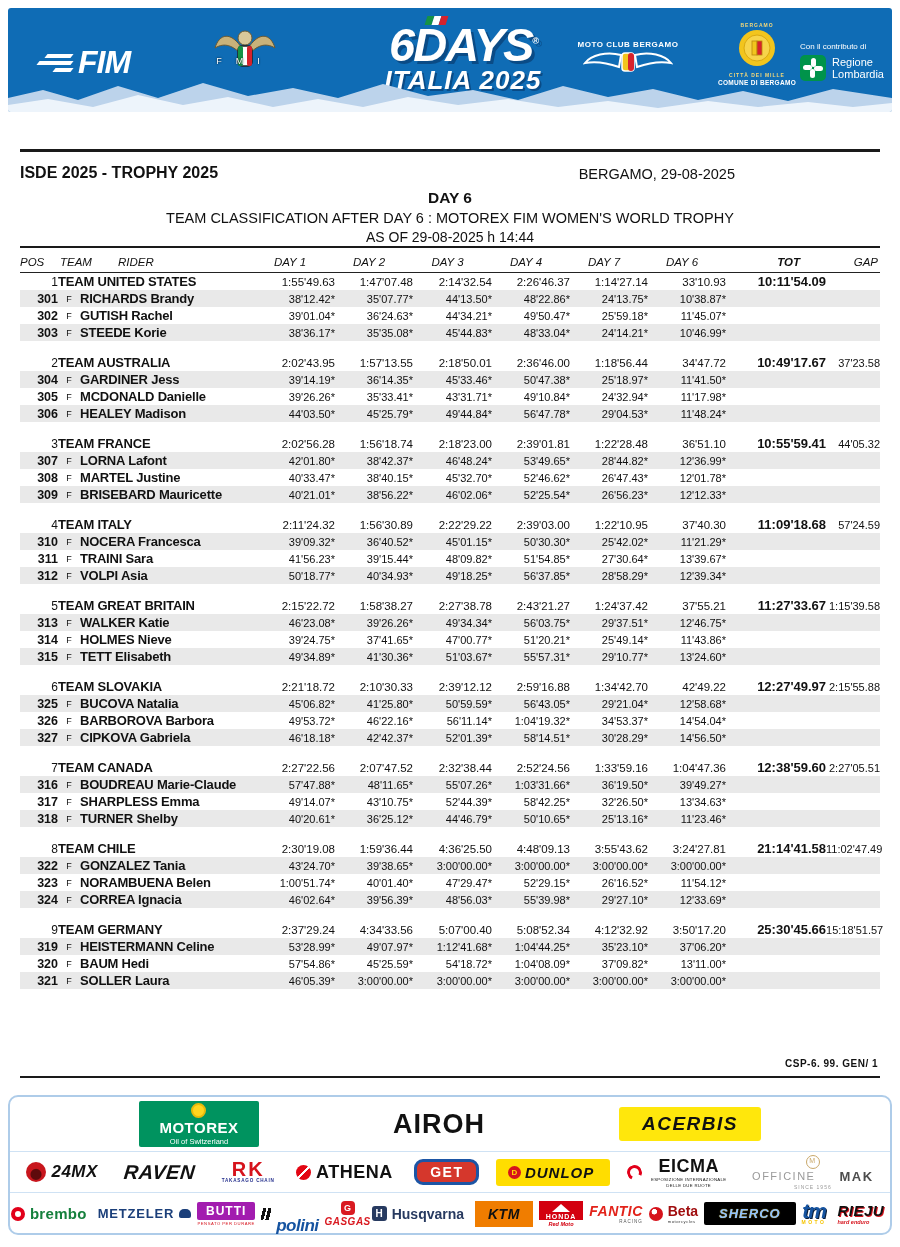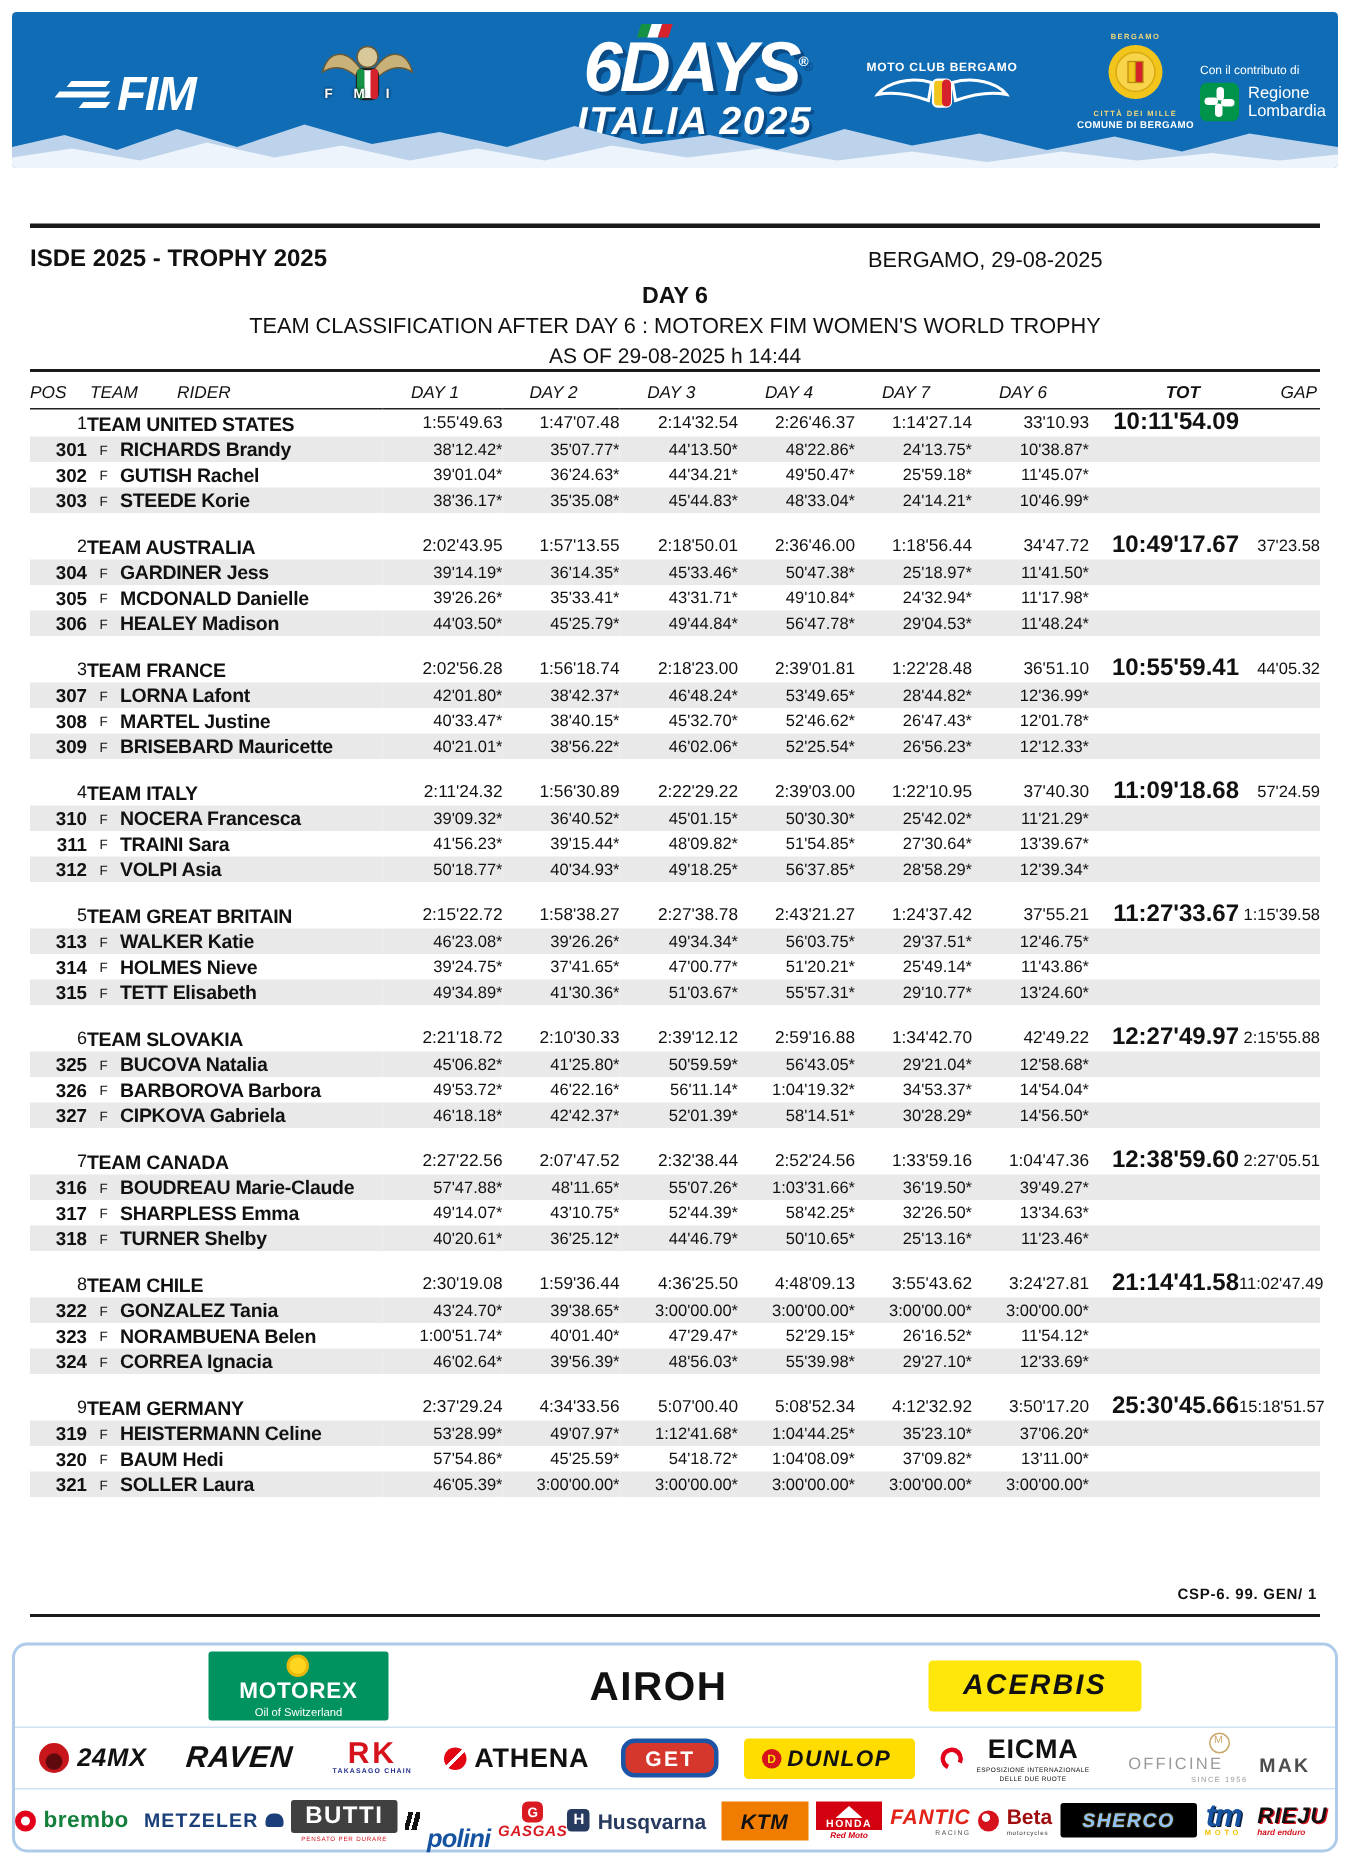--- a/index.html
+++ b/index.html
@@ -6,21 +6,21 @@
     font-family:"Liberation Sans",sans-serif;color:#111;}
   
   .banner{position:absolute;left:8px;top:8px;width:884px;height:104px;background:#0f6cb5;border-radius:3px;overflow:hidden;}
   .banner svg.mountains{position:absolute;left:0;bottom:0;width:884px;height:38px;display:block;}
   .fim{position:absolute;left:30px;top:36px;display:flex;align-items:center;gap:6px;}
   .fim-wings{display:flex;flex-direction:column;gap:3px;align-items:flex-end;}
   .fim-wings i{display:block;height:4px;background:#fff;transform:skewX(-38deg);}
   .fim-wings i:nth-child(1){width:26px;} .fim-wings i:nth-child(2){width:34px;} .fim-wings i:nth-child(3){width:18px;}
   .fim-label{color:#fff;font-size:32px;font-weight:900;font-style:italic;letter-spacing:-1px;}
   .fmi{position:absolute;left:205px;top:16px;width:64px;text-align:center;}
-  .fmi-letters{color:#fff;font-size:9px;font-weight:700;letter-spacing:14px;text-shadow:0 0 2px #000;margin-top:-30px;text-align:center;}
+  .fmi-letters{color:#fff;font-size:9px;font-weight:400;letter-spacing:14px;text-shadow:0 0 2px #000;margin-top:-30px;text-align:center;}
   .sixdays{position:absolute;left:322px;top:10px;width:266px;text-align:center;color:#fff;}
   .sixdays .flag{position:absolute;left:96px;top:-2px;display:flex;transform:skewX(-18deg);}
   .sixdays .flag i{display:block;width:7px;height:9px;}
   .sixdays .flag i:nth-child(1){background:#159246;} .sixdays .flag i:nth-child(2){background:#fff;} .sixdays .flag i:nth-child(3){background:#d6222c;}
   .sixdays .l1{font-size:47px;line-height:46px;font-weight:900;font-style:italic;letter-spacing:-2px;text-shadow:3px 3px 0 #0a4b86;}
   .sixdays .reg{font-size:9px;vertical-align:super;}
   .sixdays .l2{font-size:26px;line-height:24px;font-weight:900;font-style:italic;letter-spacing:1px;text-shadow:2px 2px 0 #0a4b86;}
   .mcb{position:absolute;left:562px;top:32px;width:116px;text-align:center;color:#fff;}
   .mcb .t{font-size:8px;font-weight:bold;letter-spacing:.5px;white-space:nowrap;}
   .comune{position:absolute;left:706px;top:14px;width:86px;text-align:center;color:#fff;}
@@ -50,21 +50,21 @@
   .h-day{ }
   thead th.h-dayc{text-align:center;padding-right:10px;}
   thead th.h-tot{text-align:right;padding-right:26px;font-weight:700;}
   thead th.h-gap{text-align:right;padding-right:2px;}
   tr.team-row td{height:17px;}
   td.c-pos{text-align:right;padding-right:4px;}
   td.t-pos{font-size:12px;}
   td.c-tname{font-weight:bold;font-size:13px;padding-left:24px;letter-spacing:-.2px;}
   td.c-day{text-align:right;padding-right:2px;font-size:11px;}
   td.t-day{font-size:11.5px;}
-  td.c-tot{text-align:right;padding-right:20px;font-weight:bold;font-size:16px;}
+  td.c-tot{text-align:right;padding-right:20px;font-weight:bold;font-size:13px;}
   td.c-gap{text-align:right;padding-right:2px;font-size:11px;font-weight:normal;}
   tr.rider-row td{height:17px;}
   td.r-pos{font-weight:bold;font-size:12.5px;}
   td.r-cls{font-size:9px;text-align:center;}
   td.r-name{font-weight:bold;font-size:13px;padding-left:4px;letter-spacing:-.2px;}
   tr.stripe td{background:#e9e9e9;}
   tr.gap-row td{height:13px;}
   
   .pageref{position:absolute;right:22px;top:1058px;font-size:10px;letter-spacing:.5px;font-weight:bold;}
   .sponsors{position:absolute;left:8px;top:1095px;width:884px;height:140px;border:2px solid #aecce9;border-radius:10px;box-sizing:border-box;background:#fff;}
@@ -109,21 +109,21 @@
   .sp-officinemak .sp-icon::after{content:"M";position:absolute;left:2.5px;top:1px;font-size:7px;color:#c9a86a;}
   .sp-officinemak .sp-label{grid-row:2;grid-column:1;color:#9a9a9a;font-size:11px;letter-spacing:1.5px;}
   .sp-officinemak .sp-label2{grid-row:2;grid-column:2;color:#4d4d4d;font-size:13px;font-weight:bold;letter-spacing:1.5px;}
   .sp-officinemak .sp-sub{grid-row:3;grid-column:1/4;color:#9a9a9a;font-size:5px;letter-spacing:1px;}
   
   .sp-brembo .sp-icon{width:14px;height:14px;border:4px solid #e2001a;border-radius:50%;box-sizing:border-box;}
   .sp-brembo .sp-label{color:#15803d;font-weight:bold;font-size:15px;letter-spacing:.3px;}
   .sp-metzeler .sp-label{color:#1b3f7a;font-weight:900;font-size:13px;letter-spacing:.8px;}
   .sp-metzeler .sp-icon{grid-column:3;grid-row:1;width:12px;height:9px;background:#1b3f7a;border-radius:5px 5px 2px 2px;}
   .sp-butti{justify-items:center;row-gap:1px;}
-  .sp-butti .sp-label{background:#404040;color:#fff;font-weight:900;font-size:16px;padding:2px 9px;border-radius:2px;letter-spacing:1px;}
+  .sp-butti .sp-label{background:#a21caf;color:#fff;font-weight:900;font-size:12px;padding:2px 9px;border-radius:2px;letter-spacing:1px;}
   .sp-butti .sp-sub{color:#d6131c;font-size:4.2px;letter-spacing:.5px;}
   .sp-polini .sp-icon{width:10px;height:12px;background:linear-gradient(105deg,transparent 18%,#111 18% 42%,transparent 42% 56%,#111 56% 82%,transparent 82%);}
   .sp-polini .sp-label{color:#1553a0;font-weight:900;font-style:italic;font-size:17px;letter-spacing:-.5px;margin-top:24px;}
   .sp-gasgas{justify-items:center;row-gap:1px;}
   .sp-gasgas .sp-icon{grid-row:1;grid-column:1/4;width:14px;height:14px;background:#d91a21;border-radius:4px;color:#fff;font-size:9px;font-weight:900;display:flex;align-items:center;justify-content:center;}
   .sp-gasgas .sp-icon::after{content:"G";}
   .sp-gasgas .sp-label{grid-row:2;grid-column:1/4;color:#d91a21;font-weight:900;font-style:italic;font-size:10px;letter-spacing:.5px;}
   .sp-husqvarna .sp-icon{width:15px;height:15px;background:#273a60;border-radius:3px;color:#fff;font-size:10px;font-weight:bold;display:flex;align-items:center;justify-content:center;}
   .sp-husqvarna .sp-icon::after{content:"H";}
   .sp-husqvarna .sp-label{color:#273a60;font-weight:bold;font-size:14px;}

